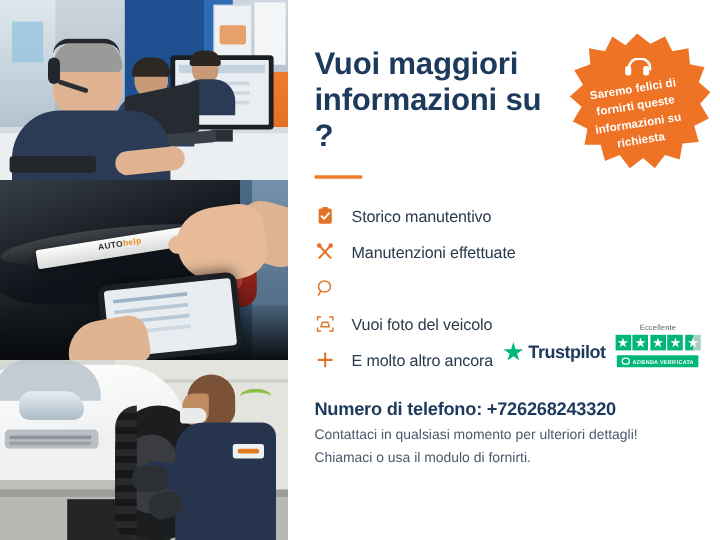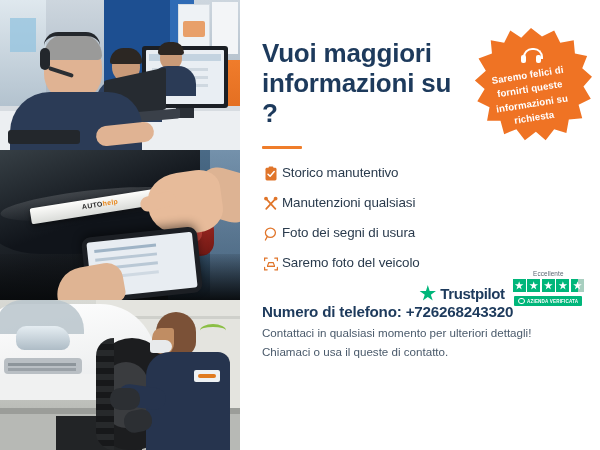--- a/index.html
+++ b/index.html
@@ -121,21 +121,21 @@
   .badge .hs .band{position:absolute;left:2px;top:0;width:16px;height:9px;border:2.4px solid #fff;border-bottom:none;border-radius:9px 9px 0 0;}
   .badge .hs .ec{position:absolute;top:7px;width:4.6px;height:8px;background:#fff;border-radius:2px;}
   .badge .hs .ec.l{left:0;}
   .badge .hs .ec.r{right:0;}
   .badge .btxt{position:absolute;left:0;right:0;top:40px;text-align:center;color:#fff;
     font-size:9.6px;font-weight:bold;line-height:1.5;padding:0 16px;box-sizing:border-box;
     transform:rotate(-9deg);letter-spacing:.1px;}
 
   
   .features{margin:16px 0 0 0;padding:0;list-style:none;}
-  .features li{display:flex;gap:2px;height:30px;}
+  .features li{display:flex;align-items:center;gap:13px;height:30px;}
   .features .ic{width:18px;height:18px;flex:0 0 18px;display:flex;align-items:center;justify-content:center;color:#e0752a;}
   .features .lbl{font-size:13.4px;color:#2a3b4d;letter-spacing:-.1px;}
 
   
   .phone{margin-top:18px;font-size:15.2px;font-weight:bold;color:#1d3a5c;letter-spacing:-.2px;}
   .sub{margin-top:4px;font-size:11.6px;line-height:1.62;color:#4a5a6b;}
 
   
   .tp{position:absolute;right:16px;bottom:34px;display:flex;align-items:flex-end;gap:8px;}
   .tp-logo{display:flex;gap:4px;padding-bottom:4px;}
@@ -268,54 +268,62 @@
 
       <li>
         <span class="ic">
           <svg width="16" height="16" viewBox="0 0 16 16" stroke="#e0752a" stroke-width="1.7" stroke-linecap="round" fill="none">
             <path d="M3 2.6 L12.4 12.8"></path>
               <path d="M12.6 2.6 L3.2 12.8"></path>
             <circle cx="3" cy="2.6" r="1.1" fill="#e0752a"></circle>
             <circle cx="12.6" cy="2.6" r="1.1" fill="#e0752a"></circle>
           </svg>
         </span>
-        <span class="lbl">Manutenzioni qualsiasi</span>
+        <span class="lbl">Manutenzioni effettuate</span>
       </li>
 
       <li>
         <span class="ic">
           <svg width="16" height="16" viewBox="0 0 16 16" stroke="#e0752a" stroke-width="1.3" fill="none" stroke-linecap="round">
             <ellipse cx="7.4" cy="6.8" rx="5" ry="4.6"></ellipse>
             <path d="M4.4 10.4 L2.4 14"></path>
           </svg>
         </span>
-        <span class="lbl">Foto dei segni di usura</span>
       </li>
 
       <li>
         <span class="ic">
           <svg width="16" height="16" viewBox="0 0 16 16" stroke="#e0752a" stroke-width="1.2" fill="none" stroke-linecap="round">
             <path d="M1.6 4.6 V2.2 H4.2"></path>
               <path d="M11.8 2.2 H14.4 V4.6"></path>
             <path d="M14.4 11.4 V13.8 H11.8"></path>
               <path d="M4.2 13.8 H1.6 V11.4"></path>
             <path d="M4 9.6 h8 v1.4 h-8 z" fill="#e0752a" stroke="none"></path>
             <path d="M4.6 9.6 L5.8 6.6 h4.4 l1.2 3" fill="none"></path>
           </svg>
         </span>
-        <span class="lbl">Saremo foto del veicolo</span>
-      </li>
-
+        <span class="lbl">Vuoi foto del veicolo</span>
+      </li>
+
+      <li>
+        <span class="ic">
+          <svg width="16" height="16" viewBox="0 0 16 16" stroke="#e0752a" stroke-width="1.7" stroke-linecap="round">
+            <path d="M8 2.4 V13.4"></path>
+              <path d="M2.5 7.9 H13.5"></path>
+          </svg>
+        </span>
+        <span class="lbl">E molto altro ancora</span>
+      </li>
 
     </ul>
 
     <div class="phone">Numero di telefono: +726268243320</div>
     <div class="sub">
       <div>Contattaci in qualsiasi momento per ulteriori dettagli!</div>
-      <div>Chiamaci o usa il queste di contatto.</div>
+      <div>Chiamaci o usa il modulo di fornirti.</div>
     </div>
 
     <div class="tp">
       <div class="tp-logo">
         <span class="tp-star"></span>
         <span class="tp-name">Trustpilot</span>
       </div>
       <div class="tp-right">
         <span class="tp-ecc">Eccellente</span>
         <span class="tp-stars">

